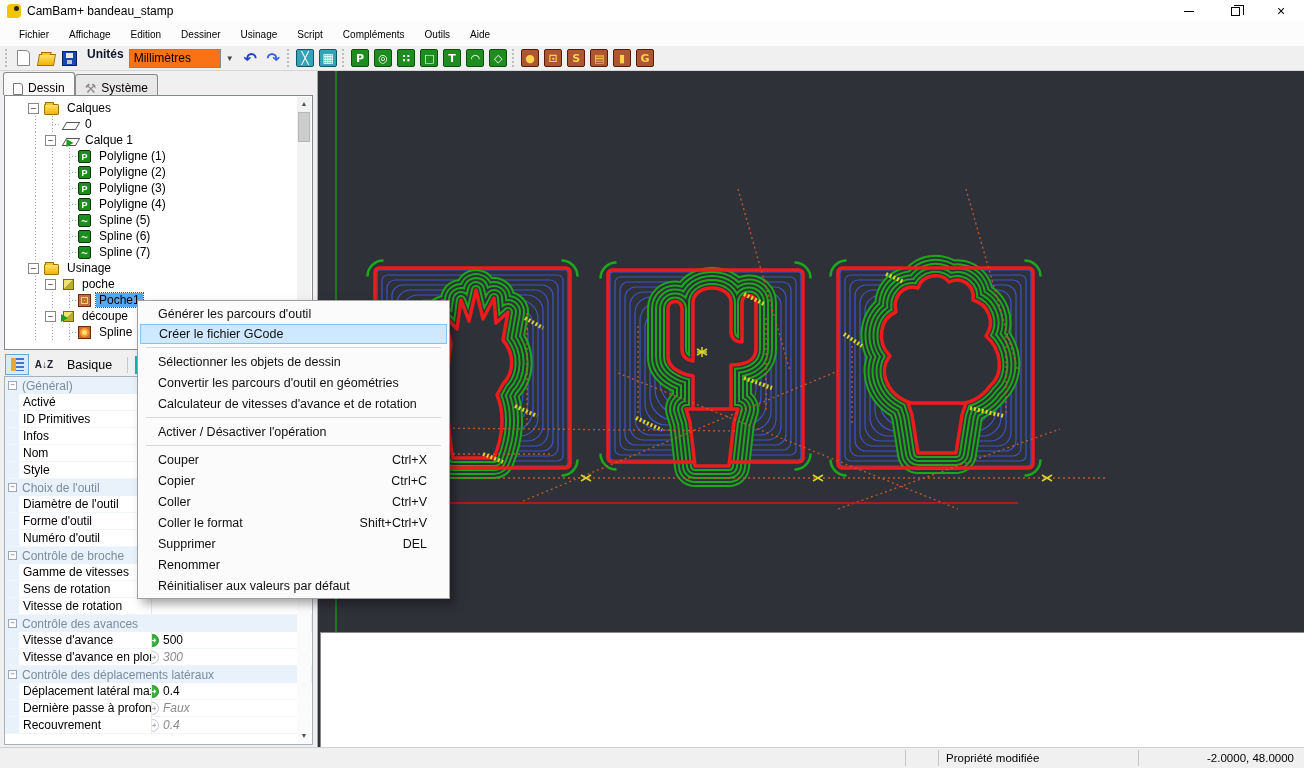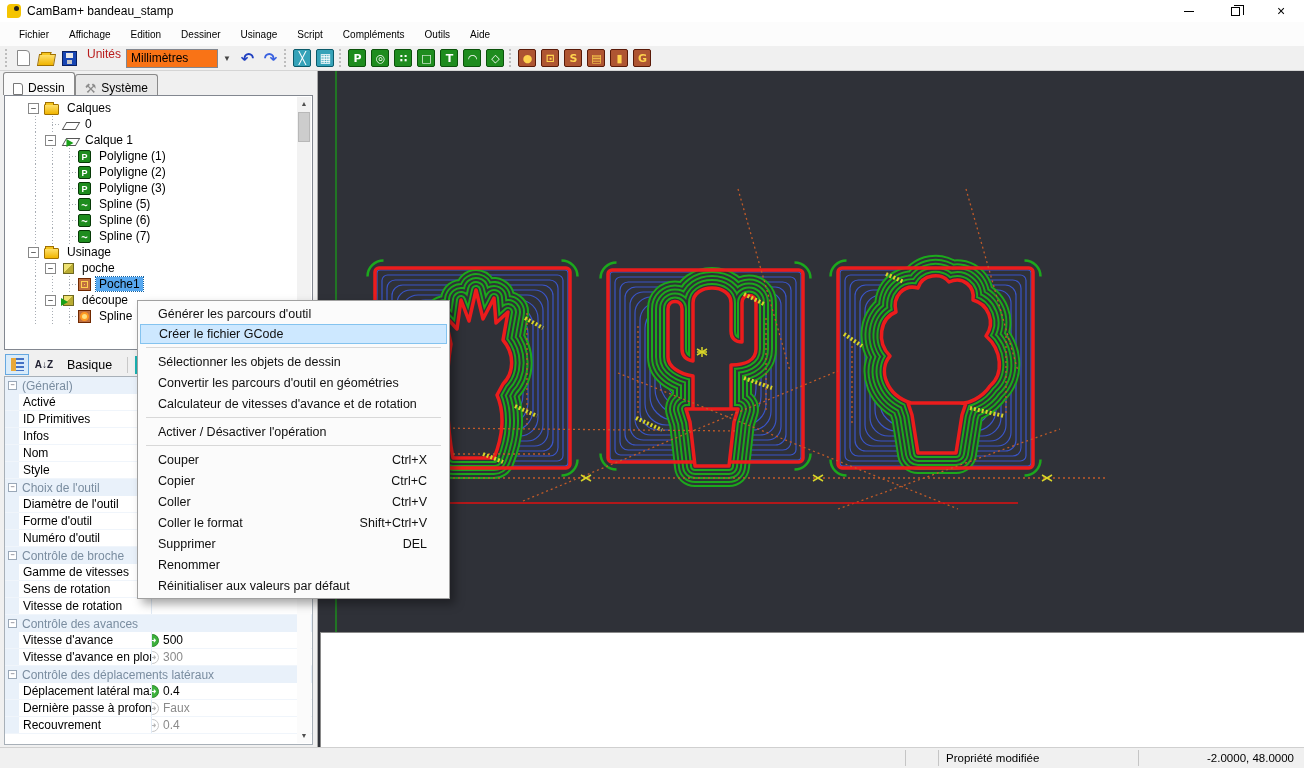--- a/index.html
+++ b/index.html
@@ -31,21 +31,21 @@
   .ic-teal{background:#35A2B8;color:#fff;border:1px solid #0A5A6A;font-size:12px}
   .ic-brown{background:#AE5532;color:#FFD34E;border:1px solid #5A1A08}
   .ic-undo{color:#2040C0;font-size:16px}
   .ic-redo{color:#3A62E0;font-size:16px}
   .ic-page{width:13px;height:16px;background:#fff;border:1px solid #888;border-radius:0 4px 0 0}
   .ic-folder{width:17px;height:12px;background:linear-gradient(#FFE06A,#F0B400);border:1px solid #A07000;margin-top:3px;transform:skewX(-10deg);position:relative}
   .ic-folder::before{content:"";position:absolute;top:-3px;left:1px;width:8px;height:2px;background:#F5C51E;border:1px solid #A07000;border-bottom:none}
   .ic-save{width:15px;height:15px;background:#1846B4;border:1px solid #0A2060;position:relative}
   .ic-save::before{content:"";position:absolute;top:1px;left:3px;right:3px;height:5px;background:#E8E8E8}
   .ic-save::after{content:"";position:absolute;bottom:1px;left:4px;right:4px;height:4px;background:#C8C8C8}
-  .tb-label{font-weight:normal;font-size:12px;margin:0 5px 8px 6px;color:#b91c1c}
+  .tb-label{font-weight:bold;font-size:12px;margin:0 5px 8px 6px;color:#0f172a}
   .combo{width:92px;height:19px;background:#f97316;border:1px solid #828790;font-size:12px;display:flex;align-items:center;padding-left:4px;color:#000}
   .tb-drop{font-size:8px;color:#444;padding:0 5px}
 
   
   .main{position:absolute;top:71px;left:0;right:0;bottom:21px;display:flex}
   .left-panel{width:318px;flex:none;background:#F0F0F0;display:flex;flex-direction:column;border-right:1px solid #A8A8A8}
   .canvas-area{flex:1;position:relative;background:#2F3138}
   #canvas-svg{position:absolute;left:0;top:0}
   .bottom-white{position:absolute;left:2px;top:561px;right:0;bottom:0;background:#FFFFFF;border-top:1px solid #8A8A8A;border-left:1px solid #8A8A8A}
 
@@ -101,21 +101,21 @@
   .pg-cat{height:17px;background:#E9F1FA;color:#7A8DA0;display:flex;align-items:center;font-size:12px}
   .pgexp{width:9px;height:9px;border:1px solid #9AA8B8;background:#fff;font:7px/7px "DejaVu Sans Mono",monospace;text-align:center;color:#556;margin:0 5px 0 3px;flex:none}
   .pg-row{height:17px;display:flex;align-items:center;font-size:12px;color:#000;border-bottom:1px solid #F0F5FB}
   .pg-indent{width:14px;align-self:stretch;background:#E9F1FA;flex:none}
   .pg-label{width:133px;flex:none;padding-left:4px;white-space:nowrap;overflow:hidden;border-right:1px solid #E0EAF5;height:100%;display:flex;align-items:center}
   .pg-val{flex:1;display:flex;align-items:center;gap:4px;padding-left:2px;overflow:hidden;height:100%}
   .pgv{width:13px;height:13px;border-radius:50%;flex:none;display:flex;align-items:center;justify-content:center;font:bold 9px "DejaVu Sans",sans-serif;margin-left:-8px;background:#fff;z-index:2}
   .pgv.green{background:#3CB03C;color:#fff;border:1px solid #2A8A2A}
   .pgv.gray{background:#fff;color:#B4B4B4;border:1px solid #C6C6C6}
   .pg-vtext{white-space:nowrap}
-  .pg-vtext.default{color:#8A8A8A;}
+  .pg-vtext.default{color:#8A8A8A;font-style:italic}
 
   
   .ctx{position:absolute;left:137px;top:300px;width:313px;background:#FBFBFB;border:1px solid #A0A0A0;box-shadow:5px 5px 9px rgba(0,0,0,.35);padding:2px 0;z-index:60}
   .ctx-item{height:21px;display:flex;align-items:center;padding:0 22px 0 20px;font-size:12.5px;color:#101010;white-space:nowrap}
   .ctx-item .sc{margin-left:auto}
   .ctx-item.hl{background:#CDE8FF;border:1px solid #84C3EF;height:20px;margin:0 2px;padding:0 12px 0 18px}
   .ctx-sep{height:1px;background:#D8D8D8;margin:3px 8px}
 
   
   .statusbar{position:absolute;left:0;right:0;bottom:0;height:21px;background:#F0F0F0;border-top:1px solid #D0D0D0;font-size:11.5px;color:#000}
@@ -271,20 +271,27 @@
               <span class="tguide th"></span>
               <span class="tico polyline-icon"></span>
               <span class="tlabel">Polyligne (2)</span>
             </div>
             <div class="tree-row">
               <span class="tguide"></span>
               <span class="tguide"></span>
               <span class="tguide th"></span>
               <span class="tico polyline-icon"></span>
               <span class="tlabel">Polyligne (3)</span>
+            </div>
+            <div class="tree-row">
+              <span class="tguide"></span>
+              <span class="tguide"></span>
+              <span class="tguide th"></span>
+              <span class="tico polyline-icon"></span>
+              <span class="tlabel">Polyligne (4)</span>
             </div>
             <div class="tree-row">
               <span class="tguide"></span>
               <span class="tguide"></span>
               <span class="tguide th"></span>
               <span class="tico spline-icon"></span>
               <span class="tlabel">Spline (5)</span>
             </div>
             <div class="tree-row">
               <span class="tguide"></span>

